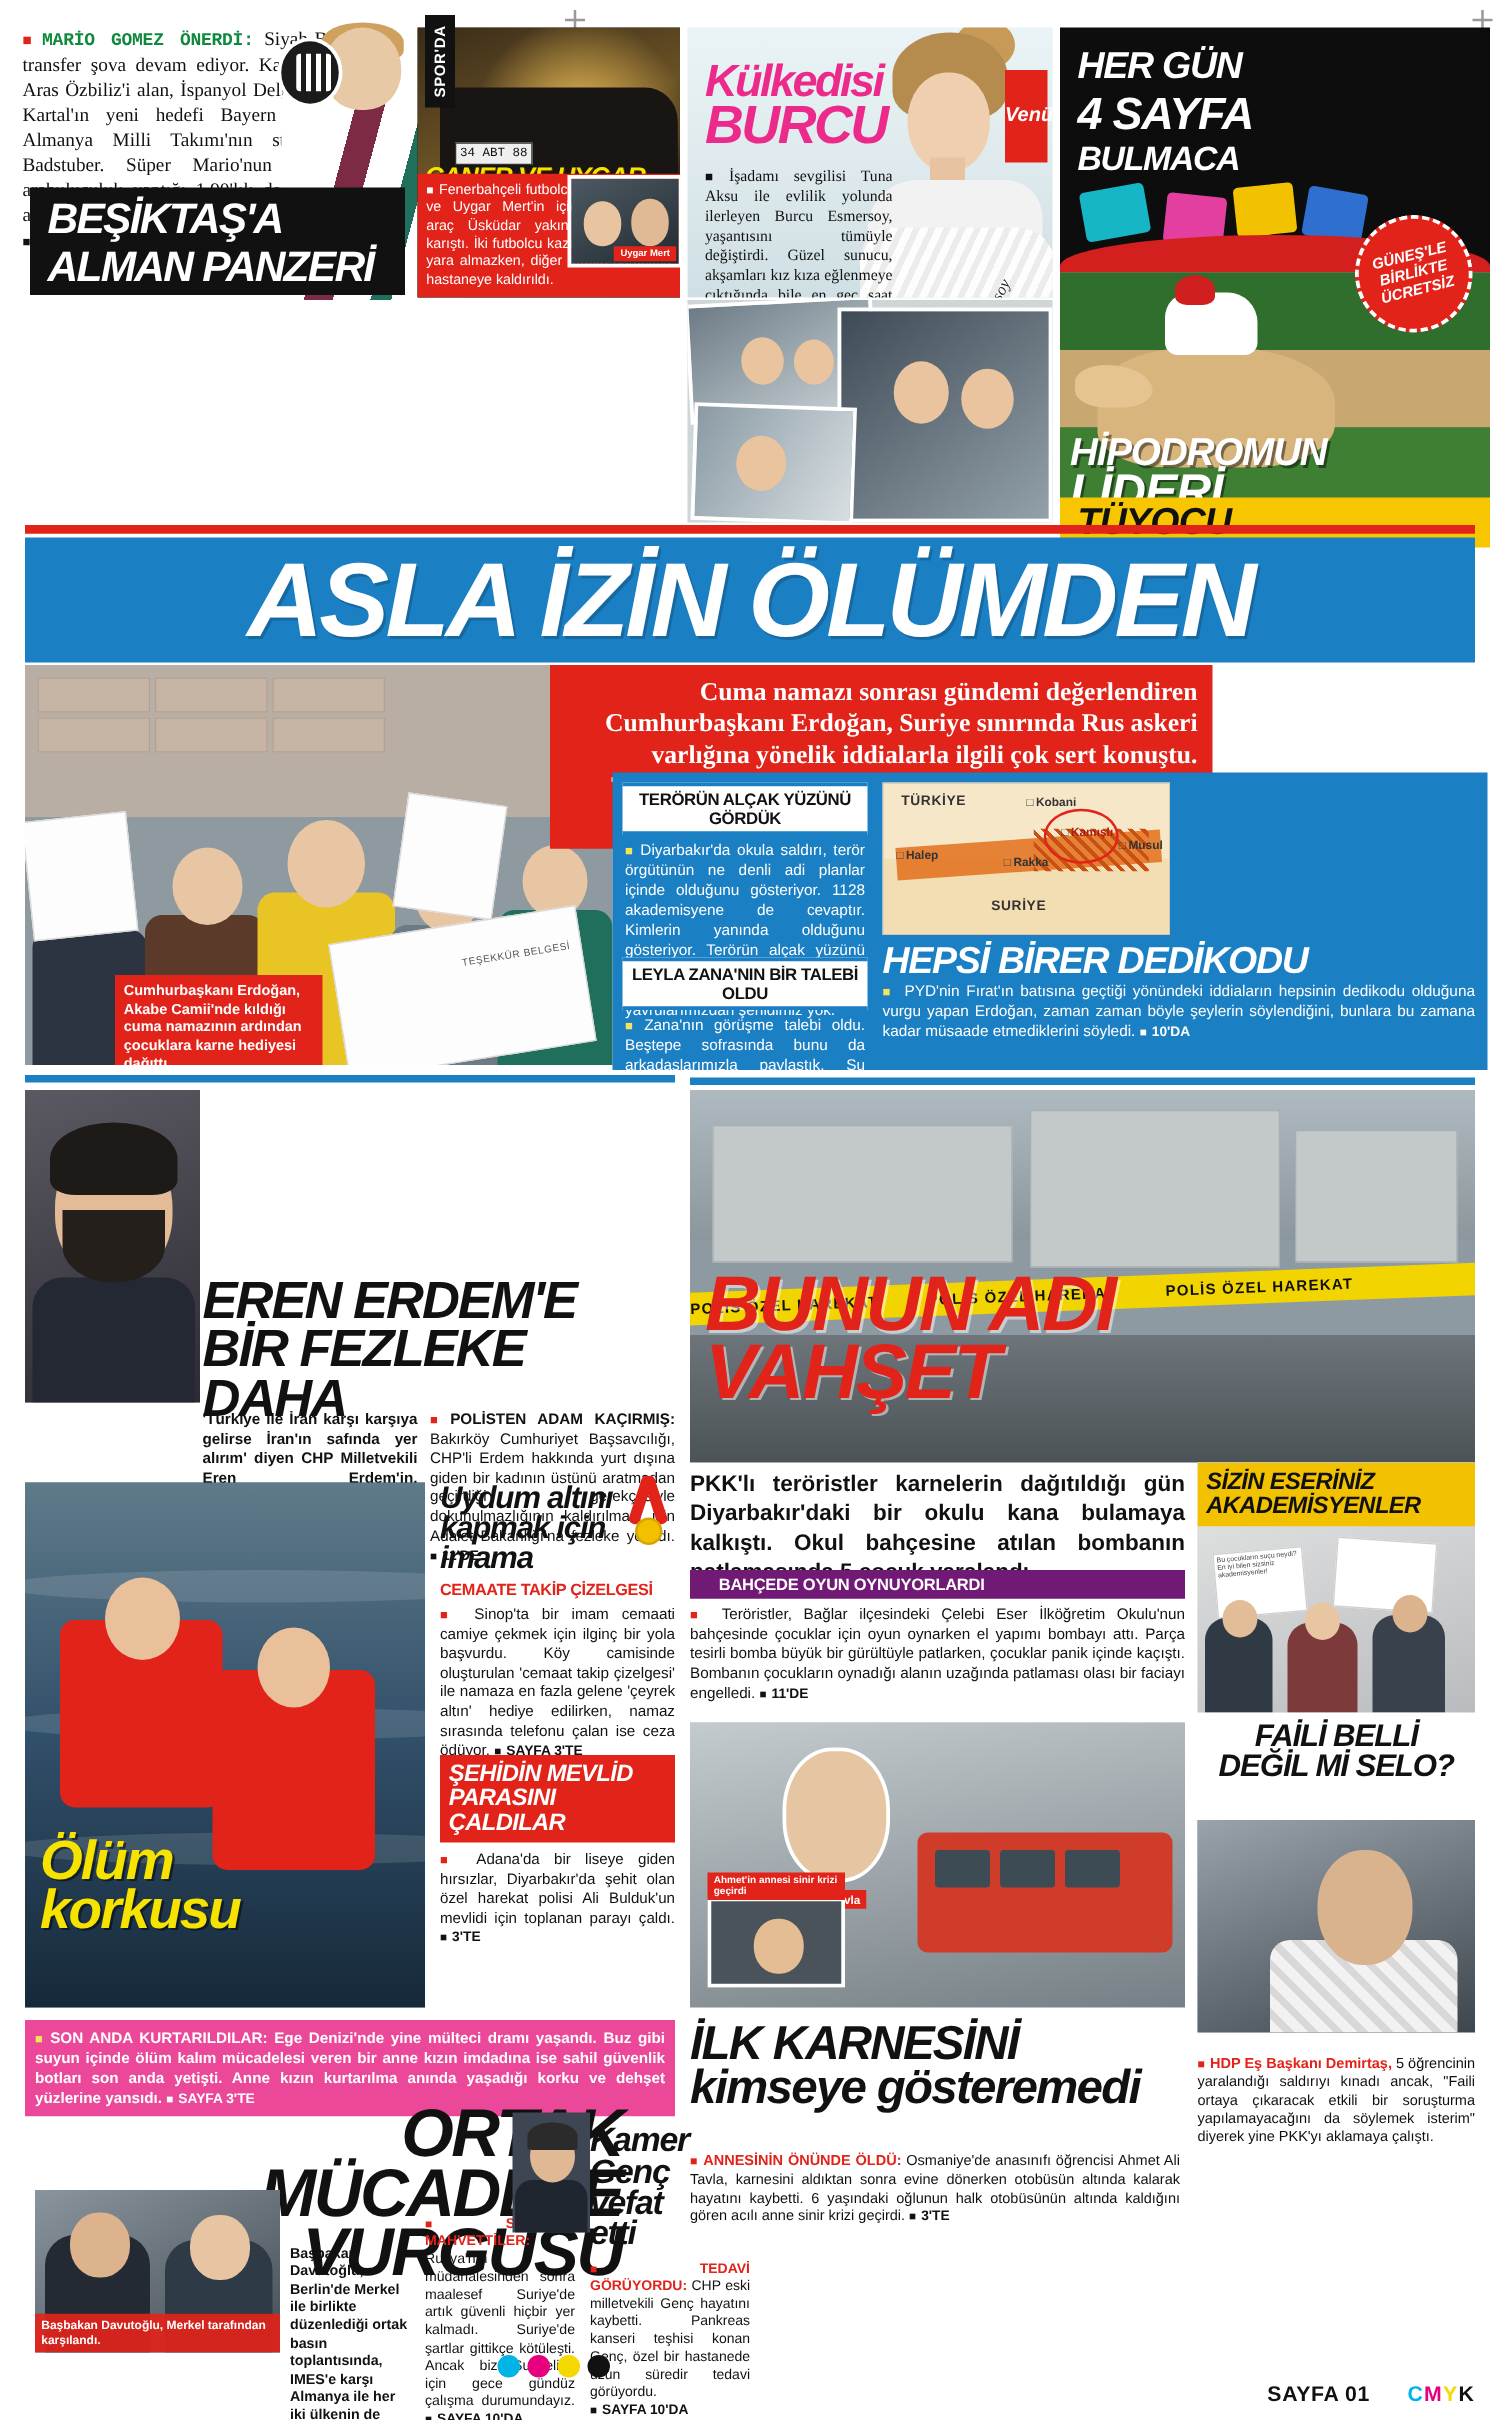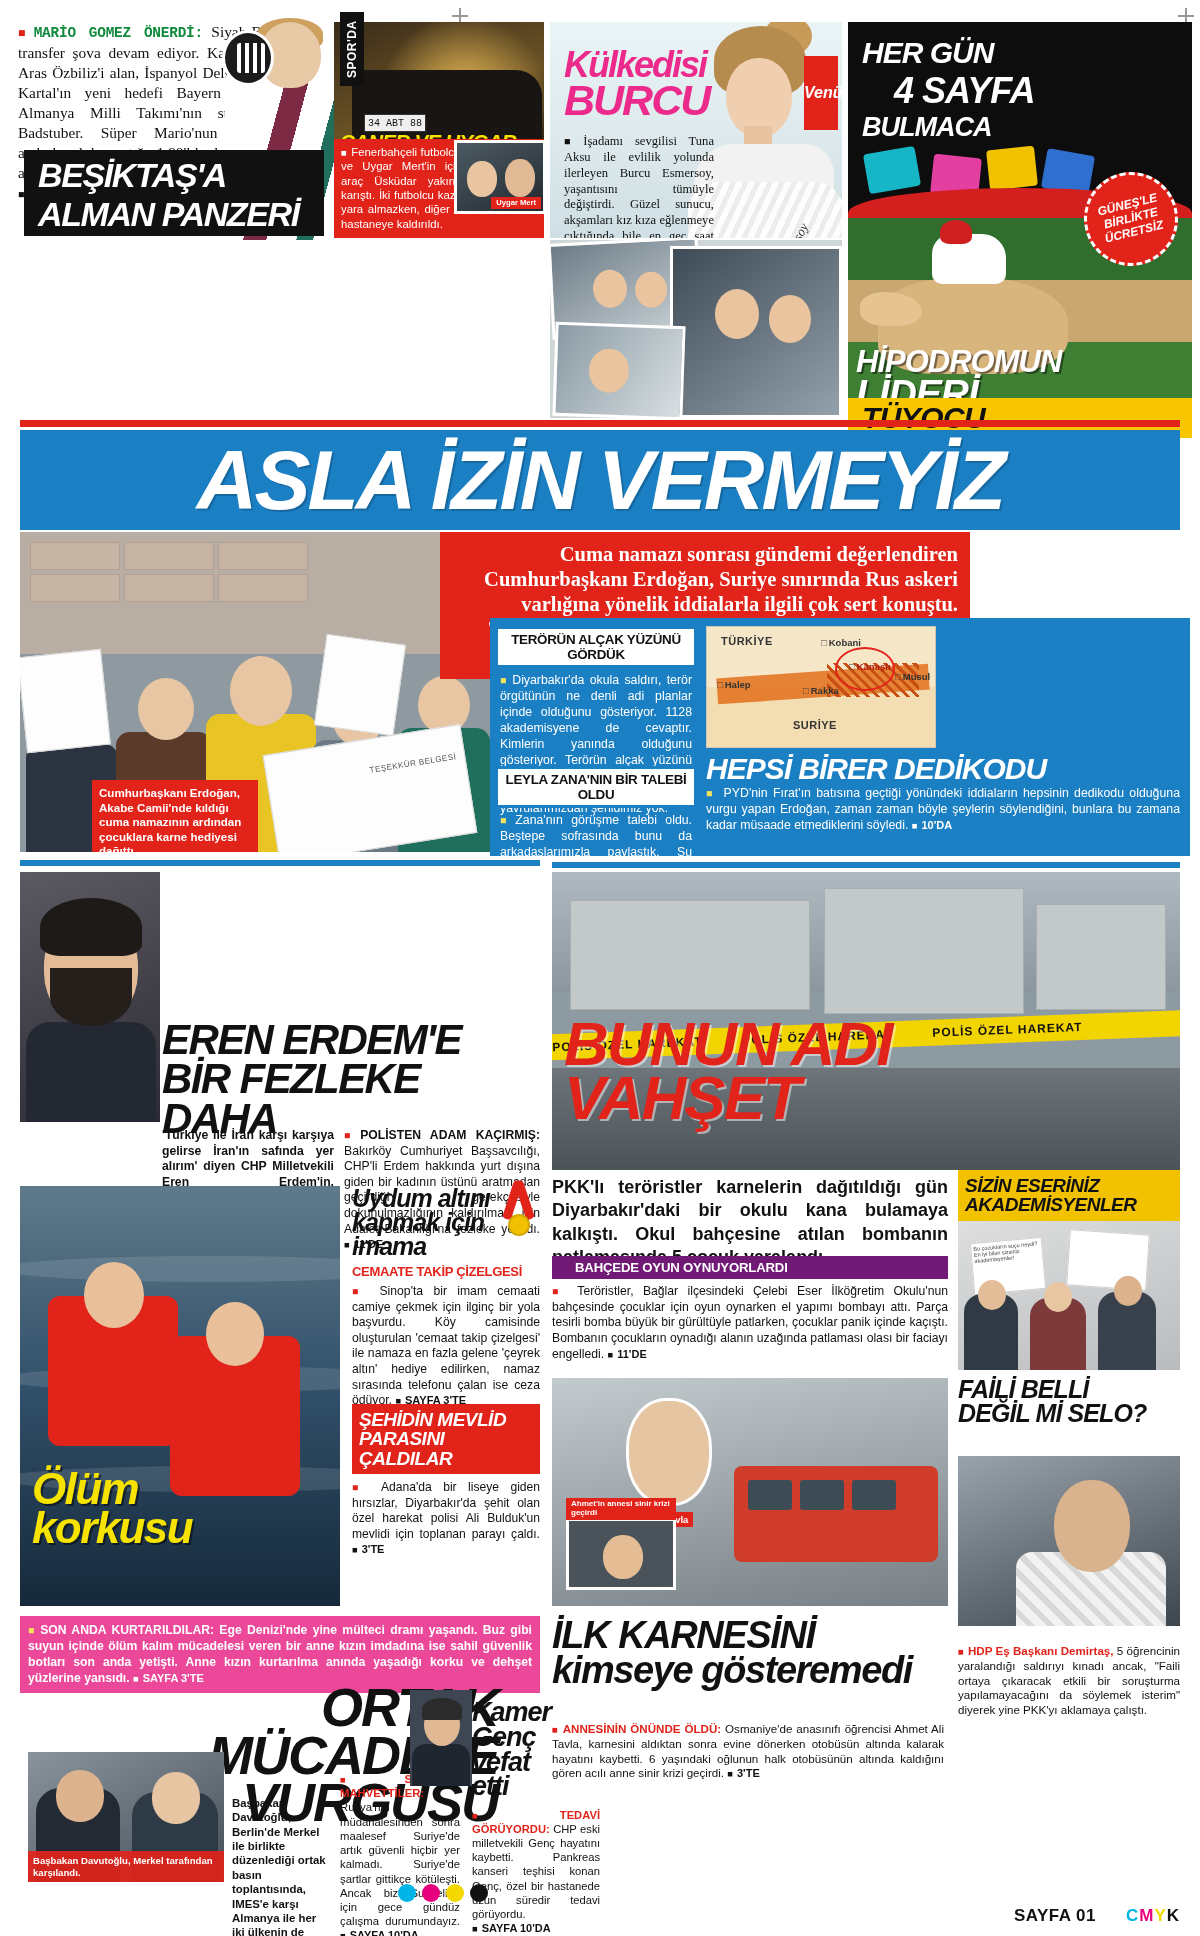--- a/index.html
+++ b/index.html
@@ -81,21 +81,21 @@
   .cl-a { position:absolute; left:0; top:0; width:150px; height:96px; background:linear-gradient(150deg,#6d7b86,#cbd4d8); transform:rotate(-3deg); border:3px solid #fff; }
   .cl-b { position:absolute; left:120px; top:6px; width:172px; height:172px; background:linear-gradient(140deg,#3e4a55,#93a1ab); border:3px solid #fff; }
   .cl-c { position:absolute; left:4px; top:84px; width:130px; height:94px; background:linear-gradient(120deg,#8a9aa4,#d8dfe2); border:3px solid #fff; transform:rotate(2deg); }
   .cl-fig { position:absolute; border-radius:50%; background:#e9c49f; }
 
   
   .rail { position:absolute; left:848px; top:22px; width:344px; height:396px; }
   .bulmaca { position:absolute; left:0; top:0; width:344px; height:196px; background:#0d0d0d; overflow:hidden; }
   .bulmaca .b1,.bulmaca .b2,.bulmaca .b3 { color:#fff; font-weight:bold; font-style:italic; letter-spacing:-1px; text-align:left; }
   .bulmaca .b1 { font-size:30px; padding:14px 0 0 14px; }
-  .bulmaca .b2 { font-size:36px; padding:0 0 0 14px;margin-left:32px; }
+  .bulmaca .b2 { font-size:36px; padding:0 0 0 14px; }
   .bulmaca .b3 { font-size:27px; padding:0 0 0 14px; }
   .bulmaca .red-wave { position:absolute; left:0; bottom:0; width:344px; height:30px; background:#d41f1f; border-radius:60% 60% 0 0 / 100% 100% 0 0; }
   .tile { position:absolute; border-radius:4px; }
   .seal { position:absolute; right:14px; bottom:-28px; width:94px; height:94px; border-radius:50%; background:#e2231a;
       color:#fff; text-align:center; font-weight:bold; font-style:italic; font-size:12px; line-height:1.15;
       display:flex; align-items:center; justify-content:center; transform:rotate(-14deg); border:3px dashed #fff; z-index:5; }
   .hipodrom { position:absolute; left:0; top:196px; width:344px; height:200px; background:#2f6e2c; overflow:hidden; }
   .track { position:absolute; left:0; top:62px; width:344px; height:62px; background:#c8a771; }
   .grass2 { position:absolute; left:0; top:124px; width:344px; height:76px; background:#3f7f34; }
   .horse { position:absolute; left:30px; top:60px; width:190px; height:96px; background:#d9b57e; border-radius:40% 46% 36% 30%; }
@@ -252,21 +252,21 @@
   .bus { position:absolute; left:182px; top:88px; width:204px; height:96px; background:#cf3d2a; border-radius:8px; }
   .bus-win { position:absolute; top:14px; height:30px; background:#3d4b55; border-radius:3px; }
   .boy-photo { position:absolute; left:74px; top:20px; width:86px; height:108px; background:#e6c5a2; border-radius:46%; border:3px solid #fff; }
   .tag-red { position:absolute; background:#e2231a; color:#fff; font-size:9.4px; font-weight:bold; padding:2px 5px; }
   .karne-head { position:absolute; left:552px; top:1618px; width:400px; font-weight:bold; font-style:italic;
       font-size:38px; line-height:.92; letter-spacing:-1.4px; color:#111; }
   .karne-body { position:absolute; left:552px; top:1722px; width:392px; font-size:11.6px; line-height:1.28; color:#111; text-align:justify; }
   .karne-body .lead { font-weight:bold; color:#e2231a; }
 
   
-  .faili { position:absolute; left:958px; top:1378px; width:222px; }
+  .faili { position:absolute; left:958px; top:1378px; width:222px;text-align:center; }
   .faili h3 { font-weight:bold; font-style:italic; font-size:25px; line-height:.94; letter-spacing:-.9px; color:#111; }
   .faili-photo { position:absolute; left:958px; top:1456px; width:222px; height:170px; overflow:hidden; background:#7a848c; }
   .fp-bg { position:absolute; inset:0; background:linear-gradient(160deg,#99a3ab,#3e464d); }
   .fp-head { position:absolute; left:96px; top:24px; width:76px; height:92px; background:#d9b28e; border-radius:48%; }
   .fp-scarf { position:absolute; left:58px; top:96px; width:150px; height:74px; background:
       repeating-linear-gradient(45deg,#f2f2f2 0 8px,#d8d8d8 8px 14px); border-radius:16px 16px 0 0; }
   .faili-body { position:absolute; left:958px; top:1644px; width:222px; font-size:11.6px; line-height:1.28; color:#111; text-align:justify; }
   .faili-body .lead { font-weight:bold; color:#e2231a; }
 
   
@@ -390,21 +390,21 @@
           <span class="h2">LİDERİ</span>
         </div>
       </div>
       <div class="tuyocu" style="position:absolute;left:0;top:376px;width:344px;height:40px;line-height:40px;">TÜYOCU</div>
     </div>
   </div>
 
 
   <div class="main-rule"></div>
   <div class="headline-band">
-    <div class="txt">ASLA İZİN VERMEYİZ</div>
+    <div class="txt">ASLA İZİN ÖLÜMDEN</div>
   </div>
 
   <div class="main-photo">
     <div class="mp-wall"></div>
     <div class="brick" style="left:10px;top:10px;width:90px;height:28px;"></div>
     <div class="brick" style="left:104px;top:10px;width:90px;height:28px;"></div>
     <div class="brick" style="left:198px;top:10px;width:90px;height:28px;"></div>
     <div class="brick" style="left:10px;top:42px;width:90px;height:28px;"></div>
     <div class="brick" style="left:104px;top:42px;width:90px;height:28px;"></div>
     <div class="brick" style="left:198px;top:42px;width:90px;height:28px;"></div>

